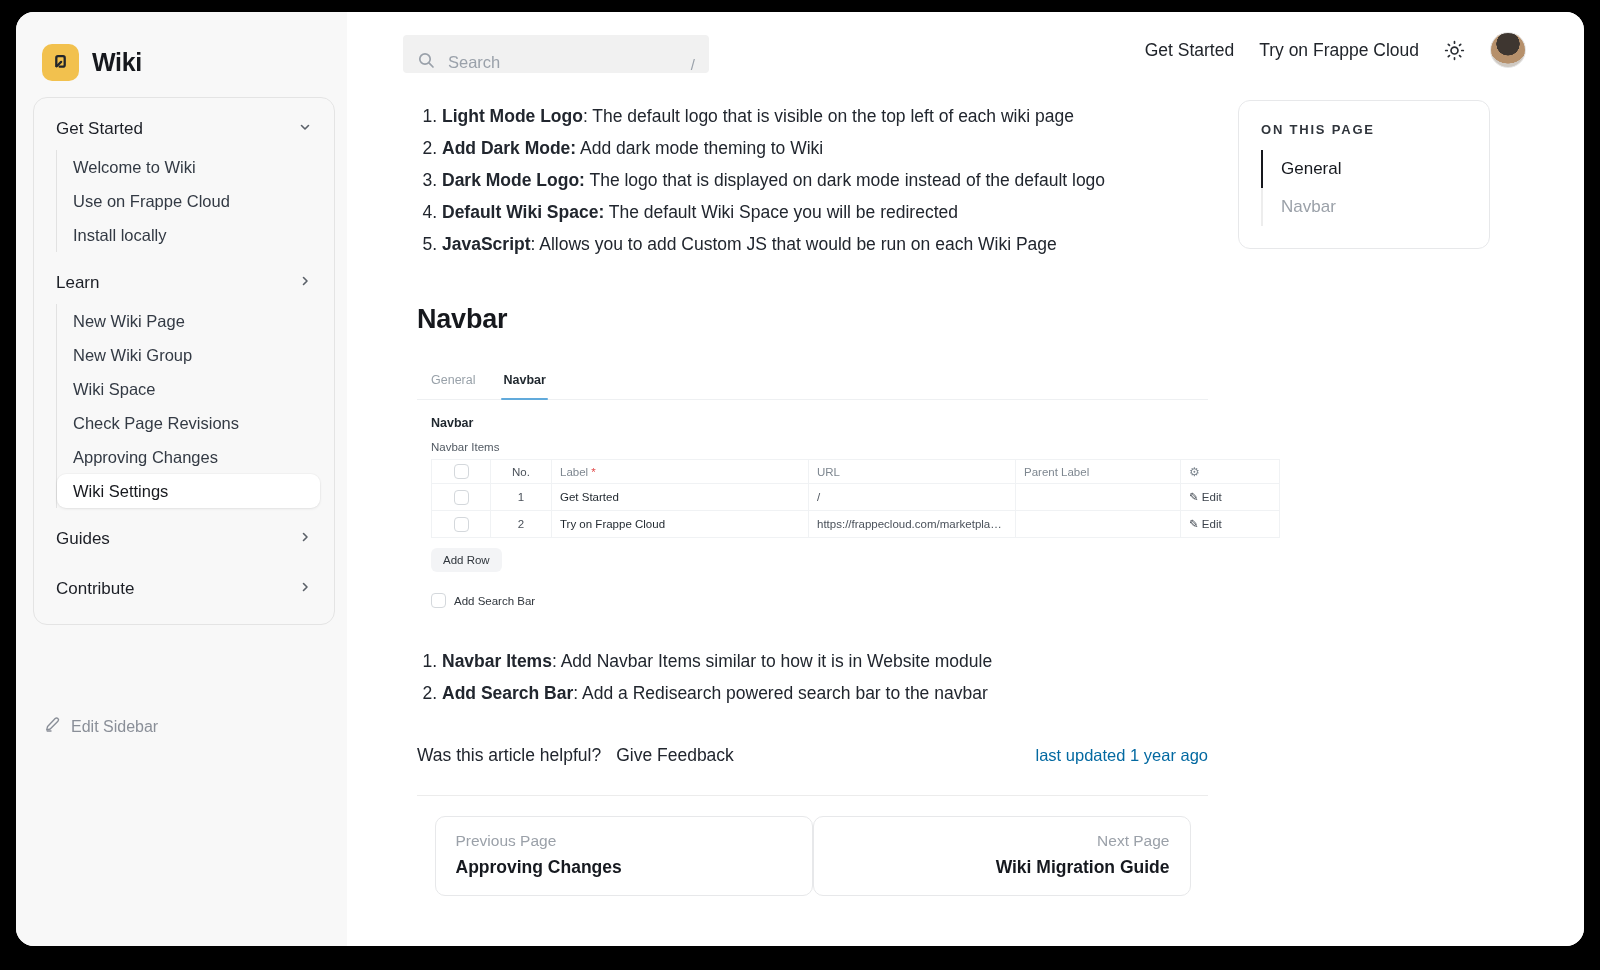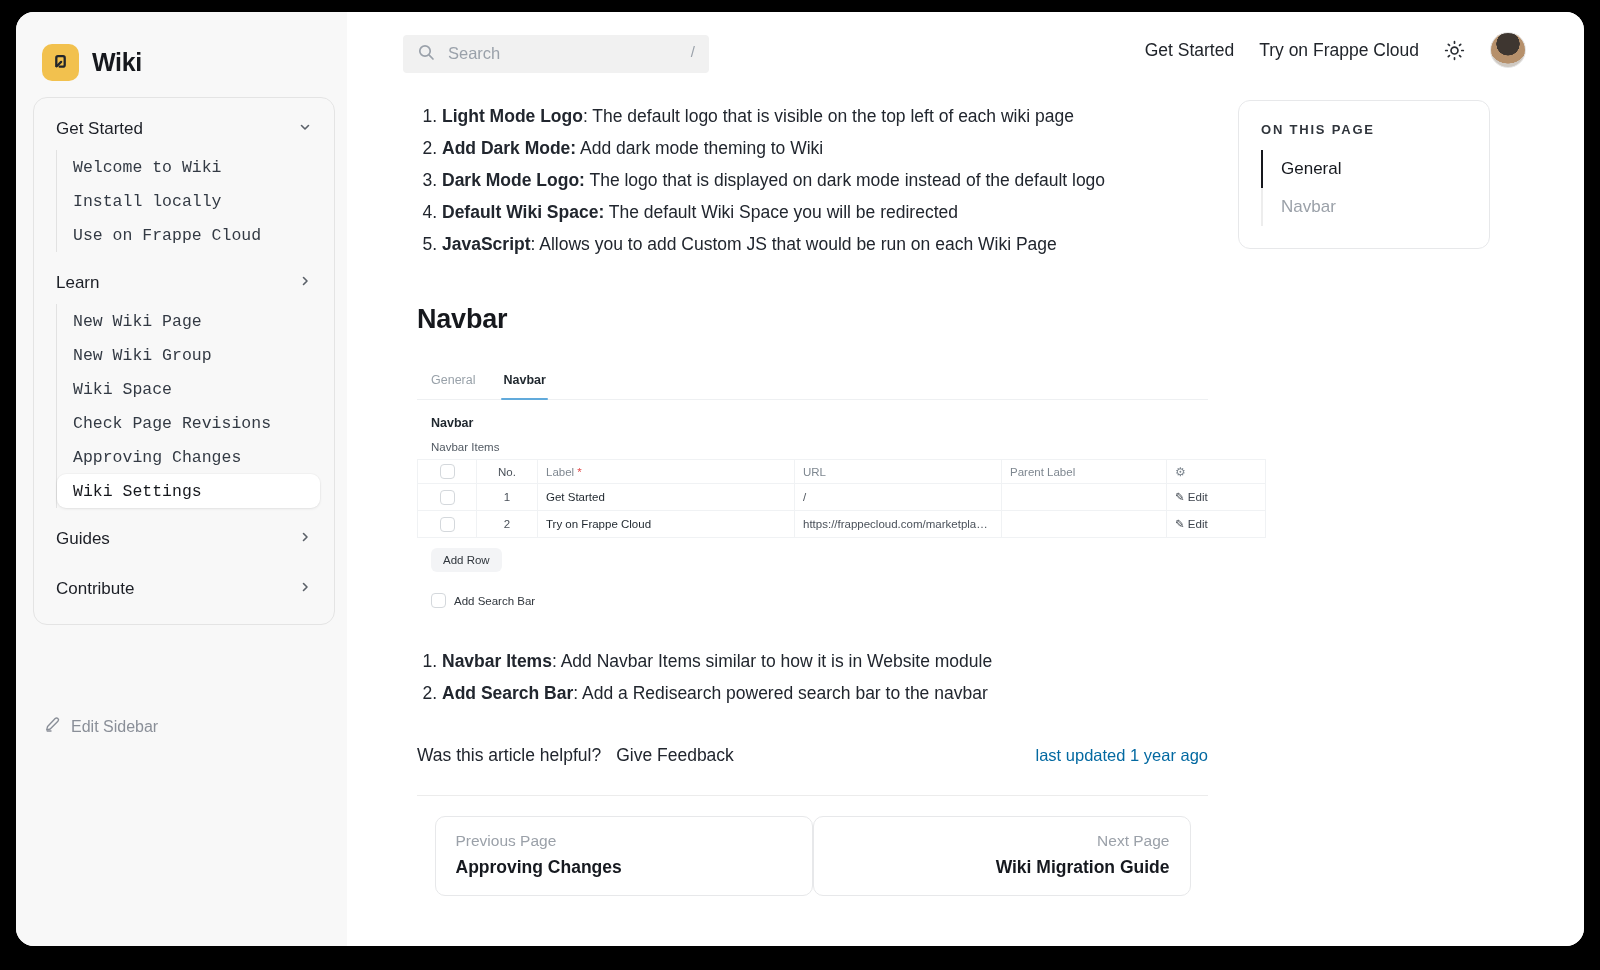--- a/index.html
+++ b/index.html
@@ -10,28 +10,28 @@
   .leftpanel{position:absolute;left:0;top:0;bottom:0;width:331px;background:#f8f8f8;border-right:1px solid #ececec;}
   .brand-row{position:absolute;left:26px;top:32px;display:flex;align-items:center;gap:13px;}
   .logo{width:37px;height:37px;border-radius:10px;background:#F2C14E;display:flex;align-items:center;justify-content:center;flex:0 0 auto;}
   .brand-name{font-size:25px;font-weight:700;color:#16181d;letter-spacing:-.3px;}
   .sidebar-card{position:absolute;left:17px;width:302px;top:85px;border:1px solid #e4e4e4;border-radius:14px;
     background:#f8f8f8;padding:12px 12px 16px;box-sizing:border-box;}
   .group{margin-bottom:12px;}
   .group-header{display:flex;justify-content:space-between;align-items:center;padding:9px 10px;cursor:pointer;}
   .group-label{font-size:17px;color:#1c1f26;font-weight:500;}
   .group-items{border-left:1px solid #e2e2e2;margin:2px 2px 6px 10px;}
-  .side-item{font-size:16.5px;color:#333a44;padding:7.5px 10px 7.5px 16px;border-radius:9px;cursor:pointer;font-family:Liberation Mono, monospace;}
+  .side-item{font-size:16.5px;color:#333a44;padding:7.5px 10px 7.5px 16px;border-radius:9px;cursor:pointer;}
   .side-item.active{background:#fff;color:#16181d;box-shadow:0 1px 3px rgba(0,0,0,.08),0 0 0 1px rgba(0,0,0,.02);}
   .edit-sidebar{position:absolute;left:28px;top:704px;display:flex;align-items:center;gap:10px;
     color:#8a8f98;font-size:16px;cursor:pointer;}
   
   .main{position:absolute;left:331px;top:0;right:0;bottom:0;background:#fff;}
   .searchbar{position:absolute;left:56px;top:23px;width:306px;height:38px;background:#f1f1f1;border-radius:4px;
-    display:flex;align-items:flex-start;padding:8px 14px;gap:11px;box-sizing:border-box;}
+    display:flex;align-items:flex-end;padding:0 14px;gap:11px;box-sizing:border-box;}
   .searchbar input{border:none;background:transparent;outline:none;font-size:16.5px;color:#3c4149;flex:1;
     font-family:"Liberation Sans","DejaVu Sans",sans-serif;}
   .searchbar input::placeholder{color:#9aa1aa;}
   .search-slash{color:#9aa1aa;font-size:15px;}
   .nav-links{position:absolute;right:58px;top:0;height:76px;display:flex;align-items:center;gap:25px;}
   .nav-link{font-size:17.5px;color:#21252b;cursor:pointer;}
   .theme-btn{display:flex;align-items:center;cursor:pointer;}
   .avatar{width:34px;height:34px;border-radius:50%;cursor:pointer;border:1px solid #e5e5e5;
     background:radial-gradient(circle at 50% 32%,#3e3630 0 40%,#b6906b 41% 68%,#cfc9c2 69%);}
   
@@ -41,21 +41,21 @@
   ol.doc-list .term{font-weight:700;}
   h2.section-heading{font-size:27px;font-weight:700;color:#16181d;margin:44px 0 0;letter-spacing:-.2px;}
   
   .shot{margin-top:26px;font-family:"Liberation Sans",sans-serif;}
   .shot-tabs{display:flex;gap:28px;padding:0 14px;border-bottom:1px solid #eef0f2;height:38px;align-items:center;font-size:12.5px;}
   .shot-tab{color:#98a1a9;position:relative;height:100%;display:flex;align-items:center;}
   .shot-tab.active{color:#1f272e;font-weight:700;}
   .shot-tab.active::after{content:"";position:absolute;left:-2px;right:-2px;bottom:-1px;height:2px;background:#61AADB;border-radius:2px;}
   .shot-label{font-size:12.5px;font-weight:700;color:#1f272e;margin:16px 0 0 14px;}
   .shot-field-label{font-size:11.5px;color:#525a63;margin:11px 0 6px 14px;}
-  table.shot-table{margin-left:0;width:746px;border-collapse:collapse;font-size:11.5px;table-layout:fixed;}
+  table.shot-table{margin-left:14px;width:746px;border-collapse:collapse;font-size:11.5px;table-layout:fixed;}
   .shot-table th,.shot-table td{border:1px solid #f0f2f4;padding:0 8px;height:26px;font-weight:400;text-align:left;
     overflow:hidden;white-space:nowrap;text-overflow:ellipsis;}
   .shot-table th{color:#7e8790;height:23px;}
   .col-check{width:42px;text-align:center;}
   .col-no{width:44px;}
   .col-label{width:240px;}
   .col-url{width:190px;}
   .col-parent{width:148px;}
   .col-actions{width:82px;}
   .shot-table th.col-check,.shot-table td.col-check{text-align:center;}
@@ -108,22 +108,22 @@
         <div class="group-header">
           <span class="group-label">Get Started</span>
           <span>
             <svg width="14" height="14" viewBox="0 0 14 14">
                 <polyline points="3.5,5.5 7,9 10.5,5.5" fill="none" stroke="#5b6169" stroke-width="1.6" stroke-linecap="round" stroke-linejoin="round"></polyline>
               </svg>
           </span>
         </div>
         <div class="group-items">
           <div class="side-item">Welcome to Wiki</div>
+          <div class="side-item">Use on Frappe Cloud</div>
           <div class="side-item">Install locally</div>
-          <div class="side-item">Use on Frappe Cloud</div>
         </div>
       </div>
 
       <div class="group">
         <div class="group-header">
           <span class="group-label">Learn</span>
           <span>
             <svg width="14" height="14" viewBox="0 0 14 14">
                 <polyline points="5.5,3.5 9,7 5.5,10.5" fill="none" stroke="#5b6169" stroke-width="1.6" stroke-linecap="round" stroke-linejoin="round"></polyline>
               </svg>

